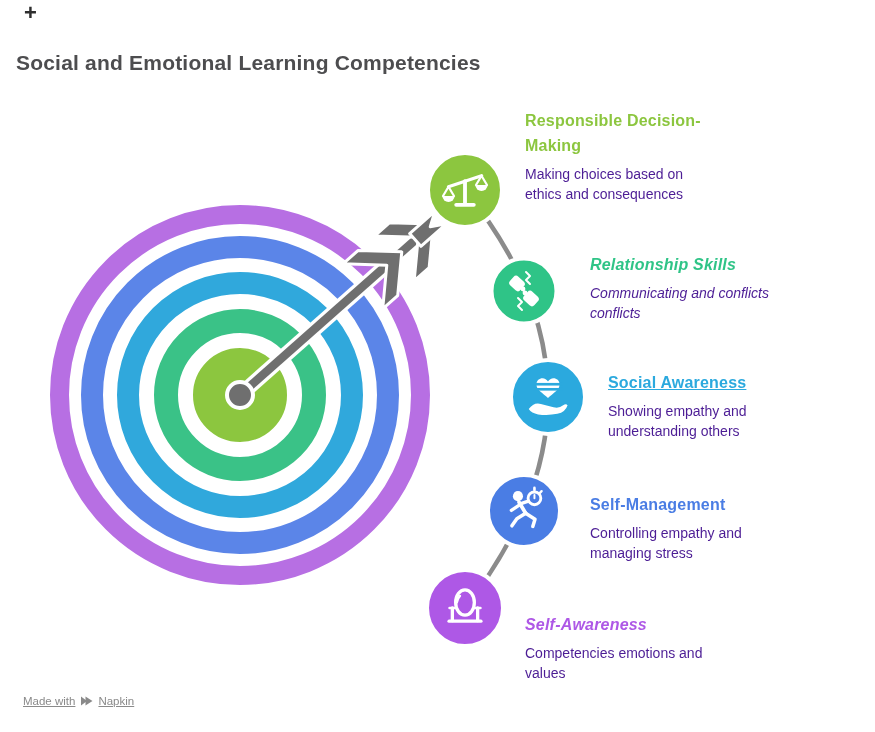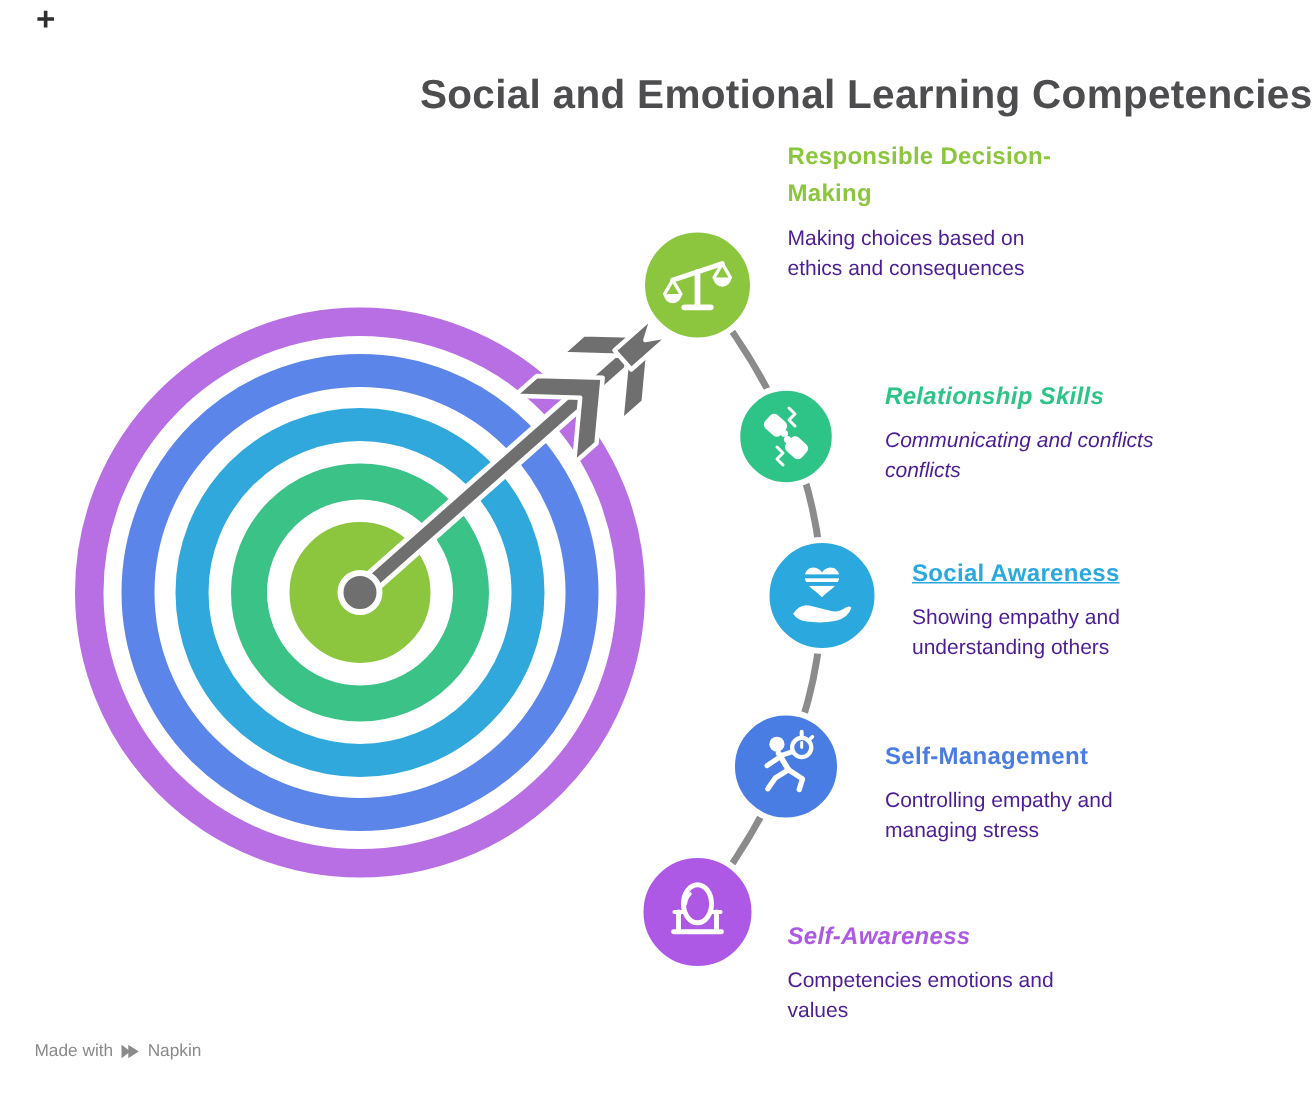--- a/index.html
+++ b/index.html
@@ -7,23 +7,23 @@
   body { font-family: "Liberation Sans", sans-serif; position: relative; }
 
   .page { position: absolute; inset: 0; width: 875px; height: 732px; }
 
   .corner-mark {
     position: absolute; left: 24px; top: 0px;
     font-size: 22px; font-weight: bold; color: #2e2e2e;
   }
 
   .main-title {
-    position: absolute; left: 0; right: 0; top: 48px;
-    text-align: right;
-    font-size: 27px; font-weight: bold; line-height: 30px;
+    position: absolute; left: 16px; right: 0; top: 48px;
+    text-align: left;
+    font-size: 21px; font-weight: bold; line-height: 30px;
     color: #4d4d4f; letter-spacing: 0.2px;
   }
 
   .diagram-svg { position: absolute; left: 0; top: 0; }
 
   .item-block { position: absolute; }
   .item-title {
     font-weight: bold; font-size: 16px; line-height: 25px;
     white-space: pre-line; letter-spacing: 0.2px;
   }
@@ -31,30 +31,30 @@
     margin-top: 6px;
     font-size: 14px; line-height: 20px; color: #4c1d95;
     white-space: pre-line;
   }
   .item-0 .item-title { color: var(--green); }
   .item-1 .item-title { color: var(--emerald); }
   .item-2 .item-title { color: var(--cyan); text-decoration: underline; }
   .item-3 .item-title { color: var(--blue); }
   .item-4 .item-title { color: var(--purple); font-style: italic; }
 
-  .block-0 { left: 525px; top: 92px; width: 235px; }
+  .block-0 { left: 525px; top: 108px; width: 235px; }
   .block-1 { left: 590px; top: 252px; width: 235px; font-style: italic; }
   .block-2 { left: 608px; top: 370px; width: 225px; }
   .block-3 { left: 590px; top: 492px; width: 235px; }
   .block-4 { left: 525px; top: 612px; width: 235px; }
 
   .watermark {
     position: absolute; left: 23px; top: 695px;
     display: flex; align-items: flex-end; gap: 5px;
-    font-size: 11.5px; color: #8a8a8a; font-weight: 500;
+    font-size: 11.5px; color: #8a8a8a; font-weight: 500; text-decoration: underline;
   }
   .watermark svg { display: block; }
 </style>
 </head>
 <body>
 
 <div class="page">
 
   <div class="corner-mark">+</div>
 

